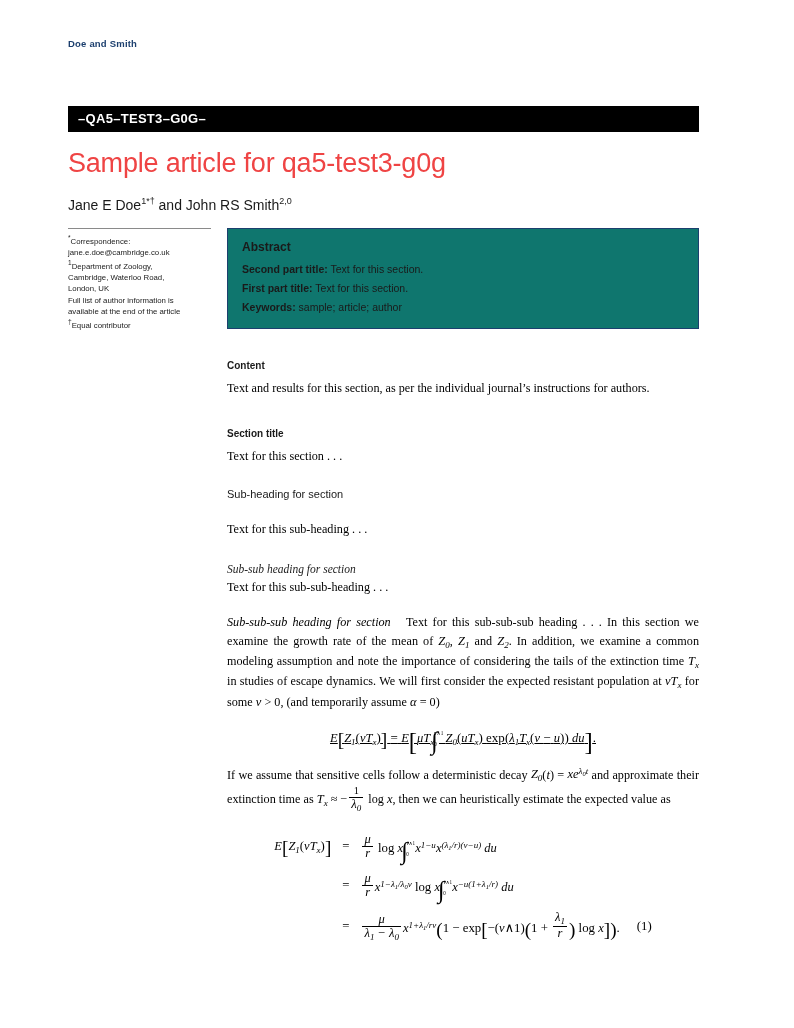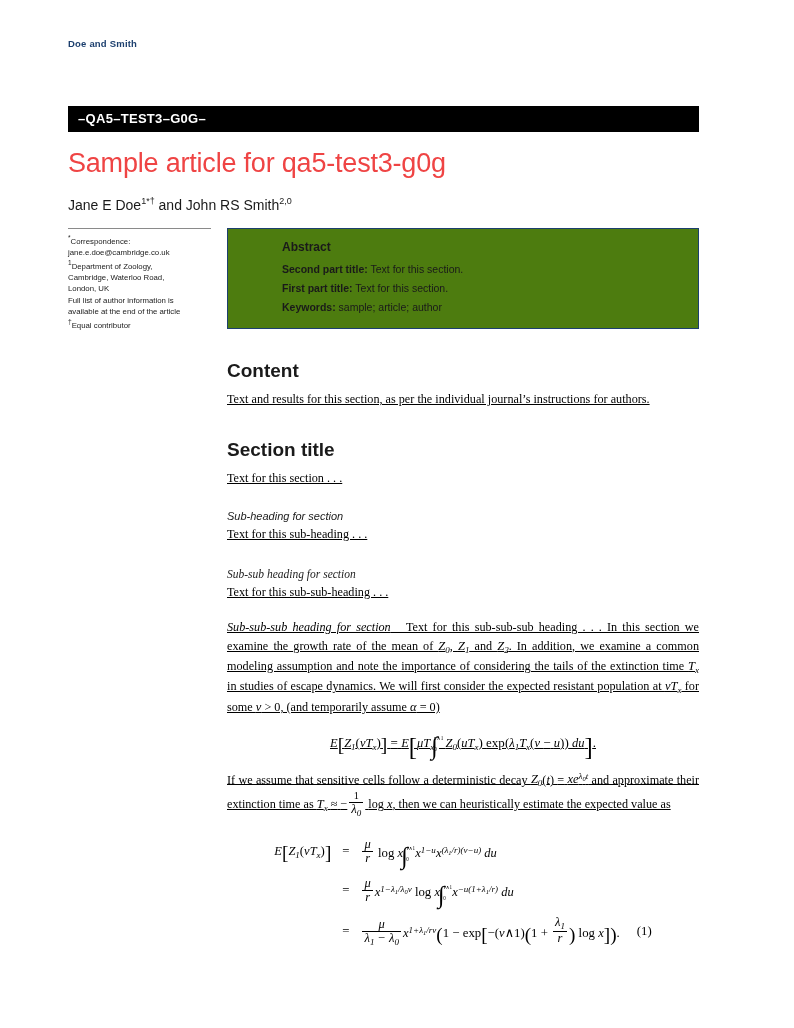--- a/index.html
+++ b/index.html
@@ -97,22 +97,21 @@
   .sidenote .blk { margin-bottom: 0px; }
 
   .abstract-box {
     position: absolute;
     top: 228px;
     left: 227px;
     width: 472px;
     height: 101px;
     border: 1px solid #1c3f6e;
     box-sizing: border-box;
-    background: #4d7c0f;
-    padding-left: 40px;
+    background: #0f766e;
   }
   .abstract-inner {
     padding: 11px 14px 0 14px;
     font-family: "Liberation Sans", sans-serif;
     font-size: 11px;
     color: #1a1a1a;
   }
   .abstract-title {
     font-weight: bold;
     font-size: 12px;
@@ -125,50 +124,48 @@
   .abstract-line b { font-weight: bold; }
 
   .content {
     position: absolute;
     top: 360px;
     left: 227px;
     width: 472px;
   }
   h2.sec {
     font-family: "Liberation Sans", sans-serif;
-    font-size: 19px;
+    font-size: 10px;
     font-weight: bold;
     color: #1a1a1a;
     margin: 0 0 8px 0;
   }
   h2.sec.spaced { margin-top: 30px; }
   h3.subsec {
     font-family: "Liberation Sans", sans-serif;
     font-size: 11px;
     font-weight: normal;
     color: #1a1a1a;
-    margin: 22px 0 3px 0;
-    font-style: italic;
+    margin: 22px 0 20px 0;
   }
   h4.subsubsec {
     font-family: "Liberation Serif", serif;
     font-style: italic;
     font-size: 11.5px;
     font-weight: normal;
     color: #1a1a1a;
     margin: 24px 0 3px 0;
   }
   p.body {
     font-family: "Liberation Serif", serif;
     font-size: 12.2px;
     line-height: 1.55;
     margin: 0 0 0 0;
     text-align: justify;
     color: #000;
-    text-decoration: underline;
   }
   p.body.gap { margin-top: 16px; }
   .runin {
     font-style: italic;
   }
   .math {
     font-family: "Liberation Serif", serif;
     font-style: italic;
     font-size: 12.5px;
   }

